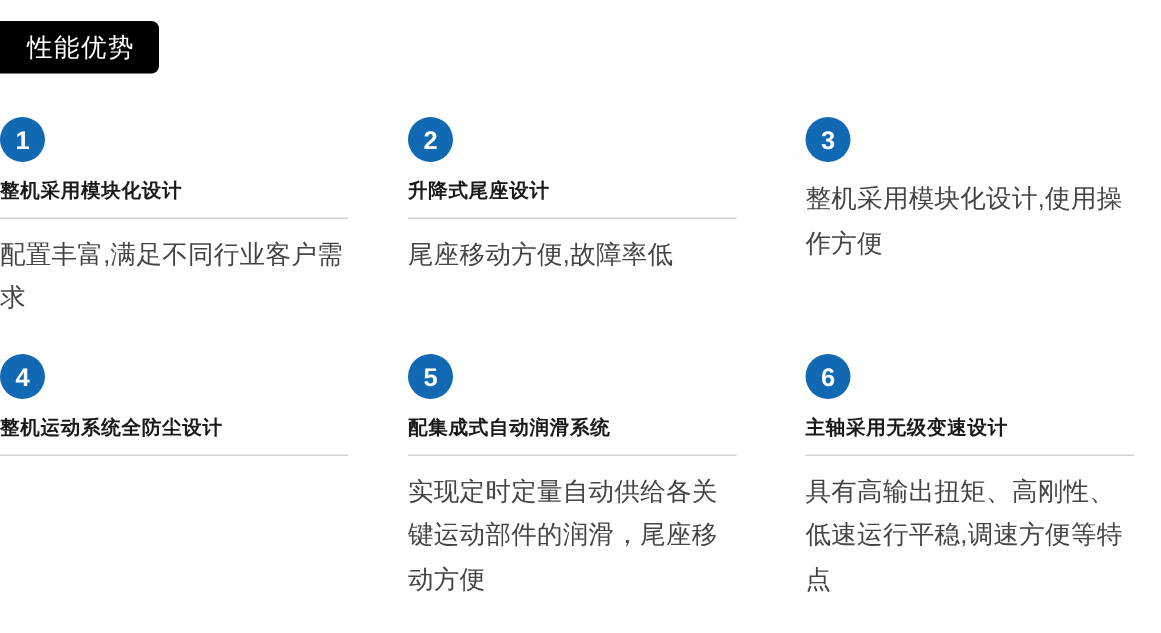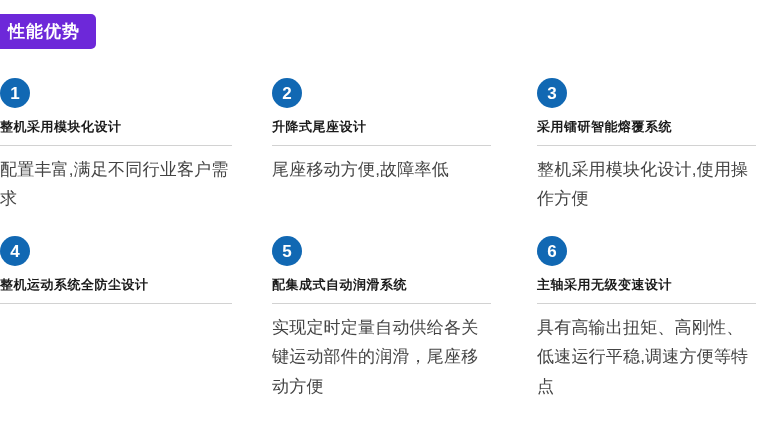--- a/index.html
+++ b/index.html
@@ -19,26 +19,26 @@
     position: relative;
     width: 774px;
     height: 422px;
     box-sizing: border-box;
   }
   
   .section-badge {
     position: absolute;
     left: 0;
     top: 14px;
-    background: #6d28d9;
+    background: #000000;
     color: #ffffff;
     font-size: 17px;
-    font-weight: bold;
+    font-weight: normal;
     letter-spacing: 1px;
-    padding: 9px 16px 9px 8px;
+    padding: 9px 16px 9px 18px;
     border-radius: 0 5px 5px 0;
     line-height: 1;
   }
   .features {
     position: absolute;
     left: 0;
     top: 78px;
     width: 774px;
     display: grid;
     grid-template-columns: 250px 259px 265px;
@@ -99,21 +99,20 @@
     </div>
 
     <div class="feature col2">
       <div class="num-circle">2</div>
       <div class="feat-title">升降式尾座设计</div>
       <div class="feat-desc">尾座移动方便,故障率低</div>
     </div>
 
     <div class="feature col3">
       <div class="num-circle">3</div>
-      <div class="feat-title">采用镭研智能熔覆系统</div>
       <div class="feat-desc">整机采用模块化设计,使用操作方便</div>
     </div>
 
     <div class="feature col1">
       <div class="num-circle">4</div>
       <div class="feat-title">整机运动系统全防尘设计</div>
     </div>
 
     <div class="feature col2">
       <div class="num-circle">5</div>

